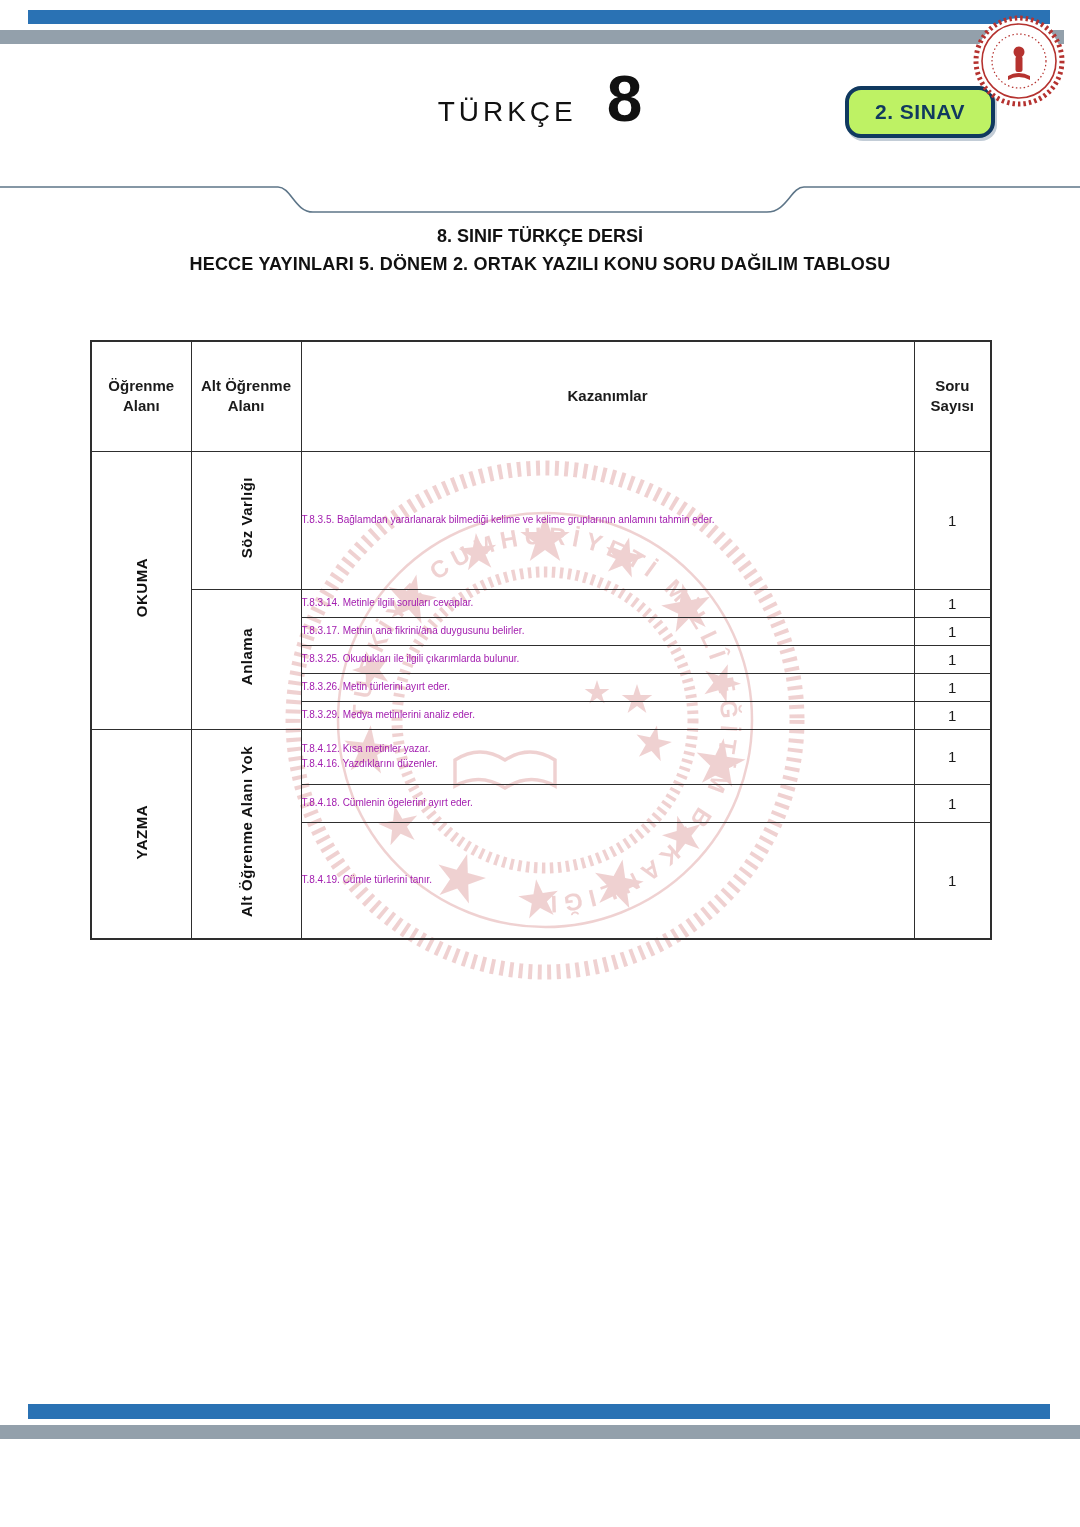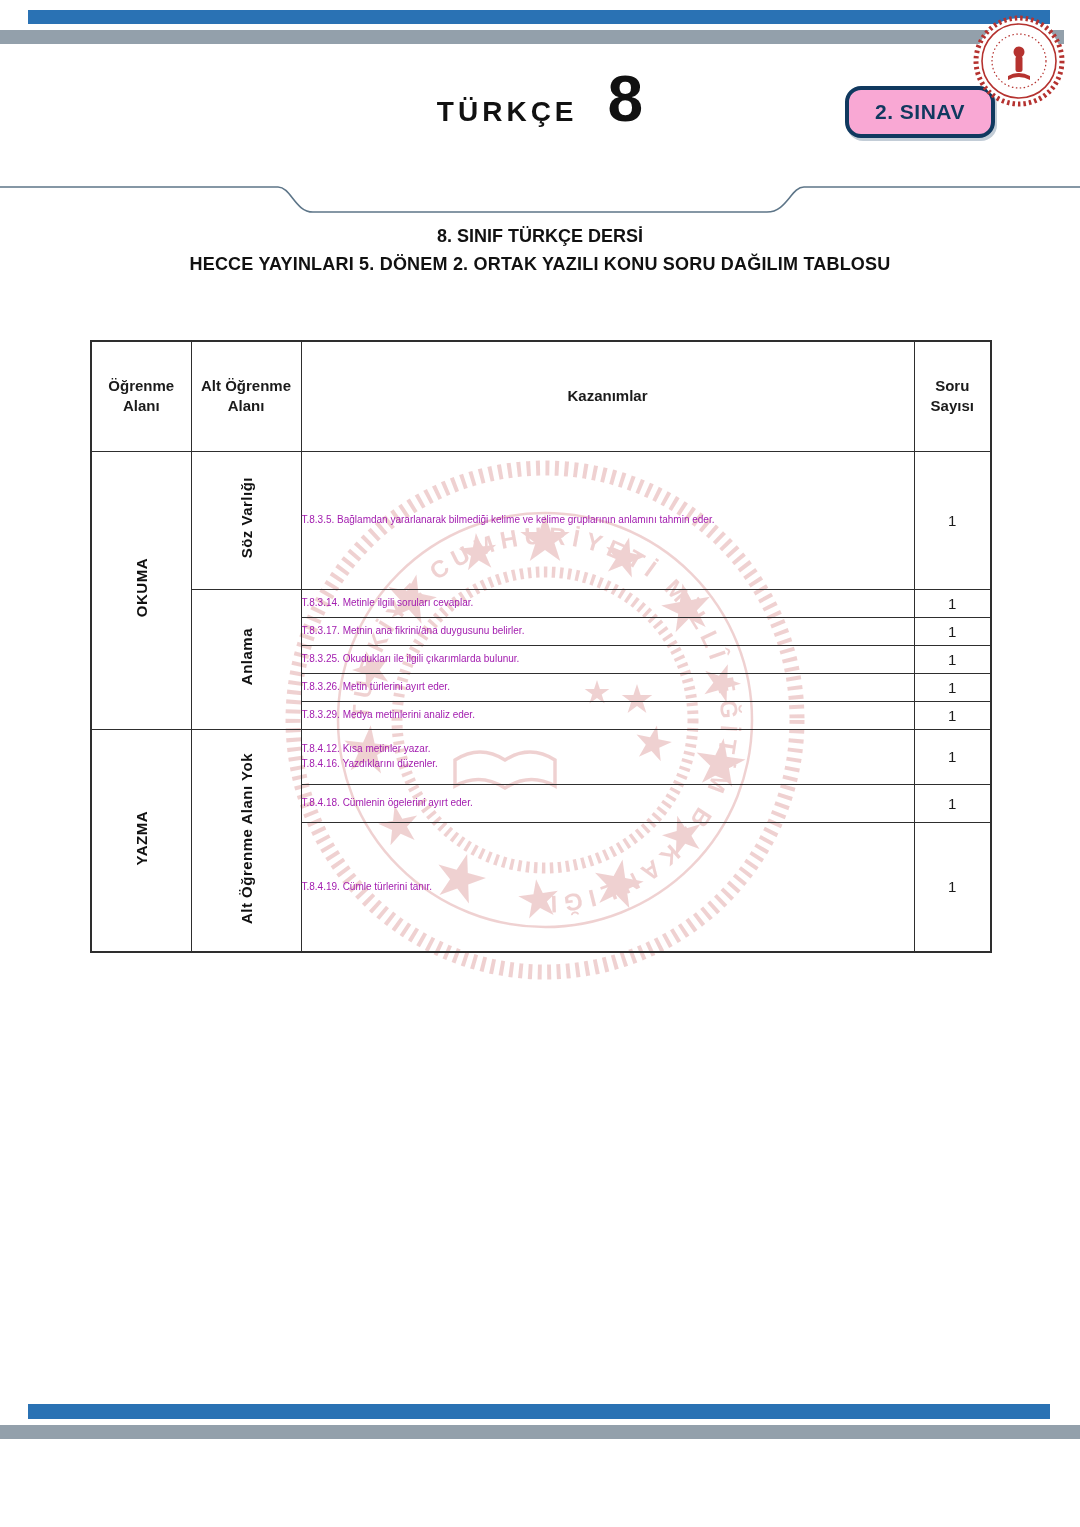--- a/index.html
+++ b/index.html
@@ -9,26 +9,26 @@
   }
   .bar{position:absolute;}
   .bar-blue{background:#2a72b4;}
   .bar-gray{background:#93a0ab;}
   .topbar-blue{left:28px;top:10px;width:1022px;height:14px;}
   .topbar-gray{left:0px;top:30px;width:1064px;height:14px;}
   .botbar-blue{left:28px;top:1404px;width:1022px;height:15px;}
   .botbar-gray{left:0px;top:1425px;width:1080px;height:14px;}
 
   .title-wrap{position:absolute;left:0;top:62px;width:100%;text-align:center;white-space:nowrap;}
-  .subject{font-size:28px;font-weight:bold;letter-spacing:4px;color:#111;}
+  .subject{font-size:28px;font-weight:normal;letter-spacing:4px;color:#111;}
   .grade{font-size:64px;font-weight:bold;margin-left:30px;color:#111;}
 
   .exam-badge{
     position:absolute;left:845px;top:86px;width:142px;height:44px;
-    border:4px solid #10395f;border-radius:16px;background:#f9a8d4;
+    border:4px solid #10395f;border-radius:16px;background:#bef264;
     display:flex;align-items:center;justify-content:center;
     font-size:21px;font-weight:bold;color:#10395f;letter-spacing:0.5px;
     box-shadow:2px 3px 0 rgba(16,57,95,0.25);
   }
 
   .meb-logo{position:absolute;left:972px;top:14px;width:94px;height:94px;}
 
   .tab-curve{position:absolute;left:0;top:184px;width:1080px;height:34px;}
 
   .doc-line{position:absolute;left:0;width:100%;text-align:center;font-weight:bold;color:#111;}
@@ -48,21 +48,21 @@
   .vcell{text-align:center;vertical-align:middle;}
   .vtext{
     display:inline-block;writing-mode:vertical-rl;transform:rotate(180deg);
     font-weight:bold;font-size:15px;letter-spacing:0.5px;white-space:nowrap;color:#111;
   }
   .kcell{font-size:10px;padding:5px 10px;vertical-align:middle;text-align:left;line-height:1.45;color:#a21caf;}
   .kjustify{text-align:justify;}
   .ncell{text-align:center;vertical-align:middle;font-size:15px;color:#1c1c1c;}
   .kline{display:block;}
   tr.h110{height:110px;} tr.h138{height:138px;} tr.h28{height:28px;}
-  tr.h55{height:55px;} tr.h38{height:38px;margin-top:8px;} tr.h117{height:130px;}
+  tr.h55{height:55px;} tr.h38{height:38px;margin-top:8px;} tr.h117{height:117px;}
 </style>
 </head>
 <body>
 
 <div class="page">
 
   <div class="bar bar-blue topbar-blue"></div>
   <div class="bar bar-gray topbar-gray"></div>
 
   <div class="title-wrap">

